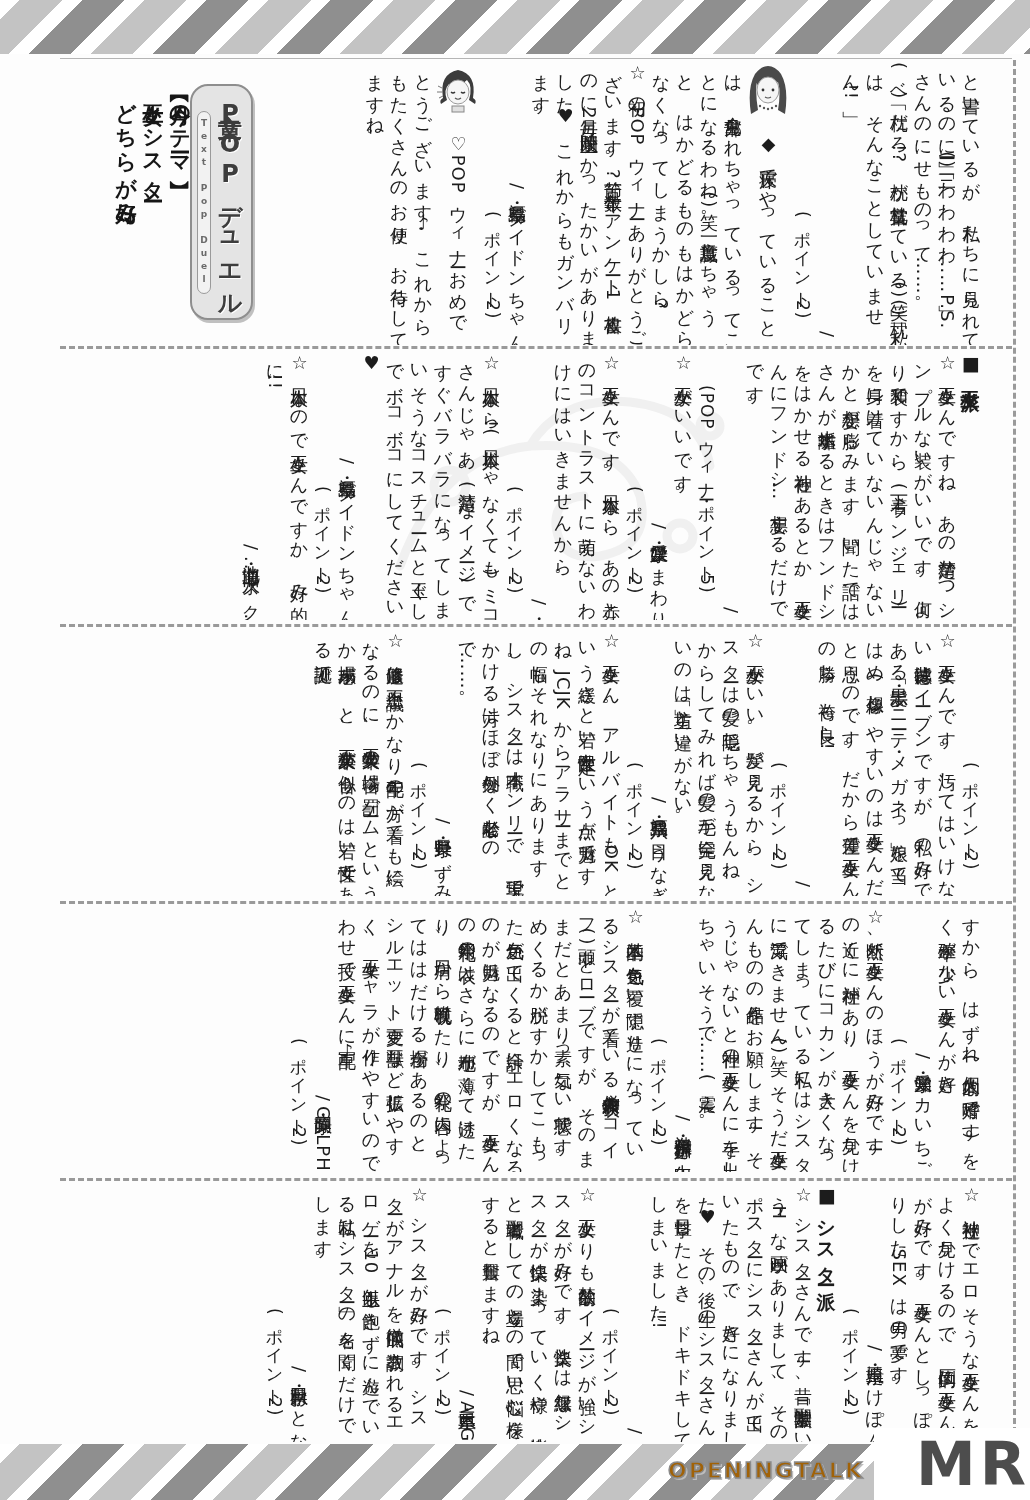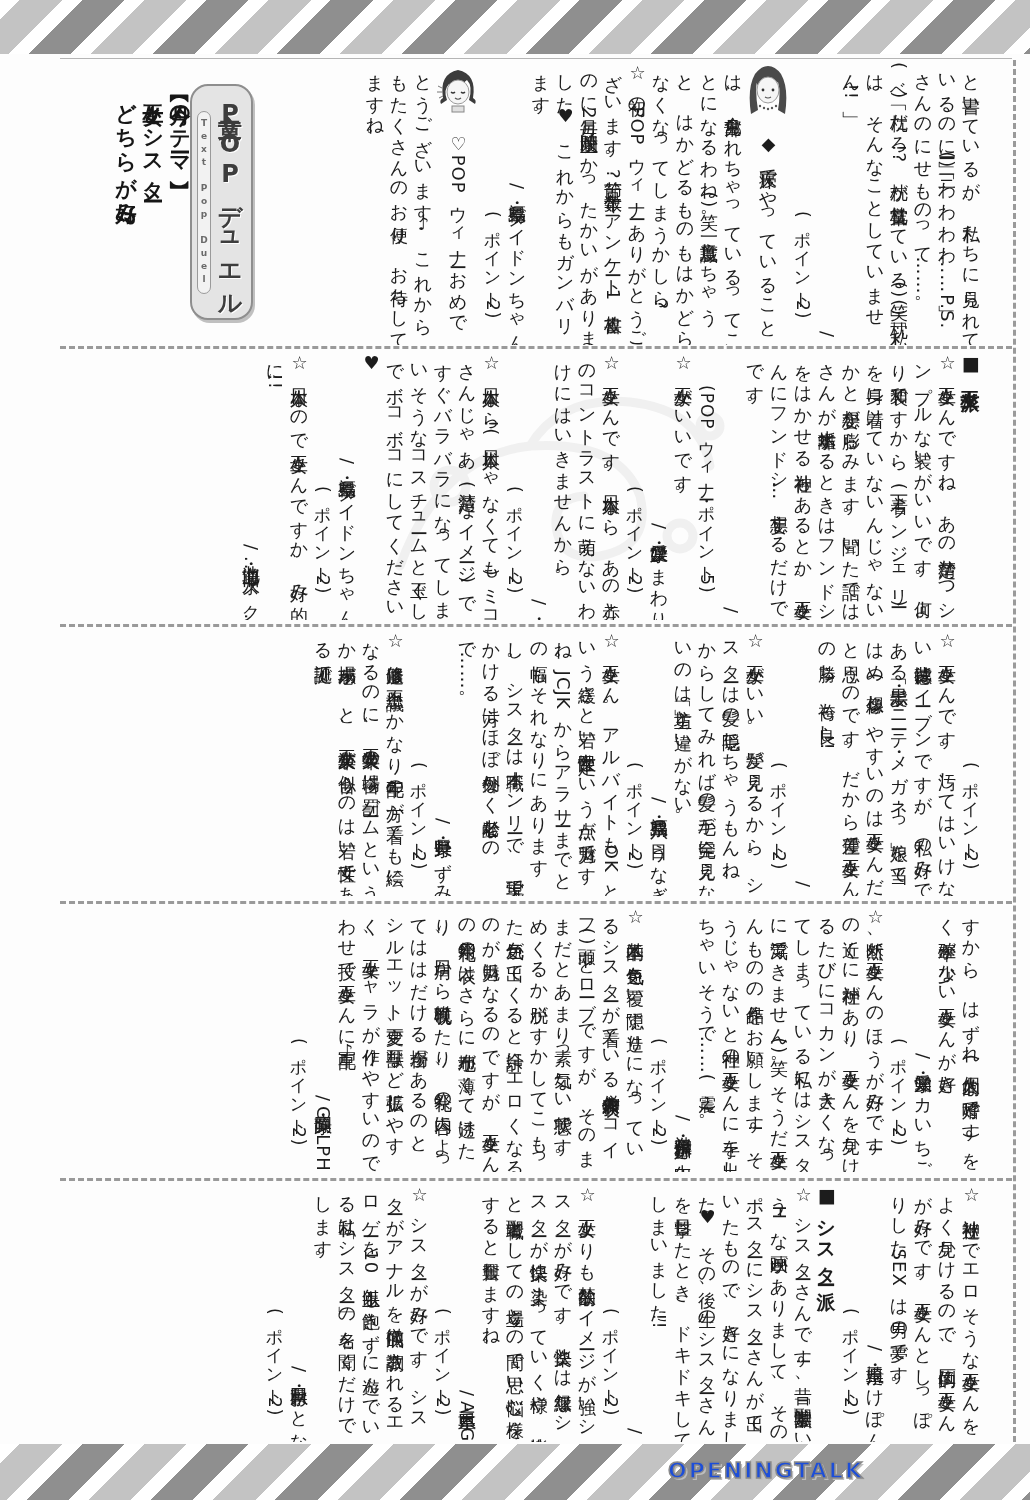--- a/index.html
+++ b/index.html
@@ -45,21 +45,21 @@
     padding:6px 1px;letter-spacing:3px;}
   .theme{position:absolute;left:112px;top:88px;height:312px;z-index:4;
     writing-mode:vertical-rl;font-weight:900;font-size:21px;line-height:27px;
     letter-spacing:1px;white-space:pre-line;color:#161616;}
 
   
   .floral{position:absolute;left:380px;top:366px;z-index:1;opacity:.55;}
 
   
   .footer-label{position:absolute;left:668px;top:1458px;z-index:5;
-    font-weight:900;font-size:22px;letter-spacing:2px;color:#1d4ed8;
+    font-weight:900;font-size:22px;letter-spacing:2px;color:#a16207;
     -webkit-text-stroke:1.5px #8a8a8a;text-shadow:2px 2px 0 #bdbdbd;}
   .mr-plate{position:absolute;left:874px;top:1428px;width:156px;height:72px;background:#ffffff;z-index:5;
     display:flex;align-items:center;justify-content:flex-end;}
   .mr-logo{font-weight:900;font-size:60px;letter-spacing:4px;color:#4d4d4d;line-height:1;}
 </style>
 </head>
 <body>
 
 <div class="page">
 
@@ -178,14 +178,17 @@
       <p class="seg seg-pts">(ポイント2)</p>
       <p class="seg seg-body">☆巫女よりも禁欲的なイメージが強いシスターが好みです。快楽とは無縁なシスターが快楽に染まっていく様や、快楽と聖職者としての立場との間で思い悩む様を想像すると興奮しますね。</p>
       <p class="seg seg-credit">/三重県・AKG</p>
       <p class="seg seg-pts">(ポイント2)</p>
       <p class="seg seg-body">☆シスターが好みです。シスターがアナルを徹底的に調教されるエロゲーを10年以上も飽きずに遊んでいる私は「シスター」の名を聞くだけで興奮します。</p>
       <p class="seg seg-credit">/秋田県・おとな</p>
       <p class="seg seg-pts">(ポイント2)</p>
     </div>
 
   <div class="footer-label">OPENINGTALK</div>
+  <div class="mr-plate">
+    <span class="mr-logo">MR</span>
+  </div>
 
 </div>
 
 </body></html>

